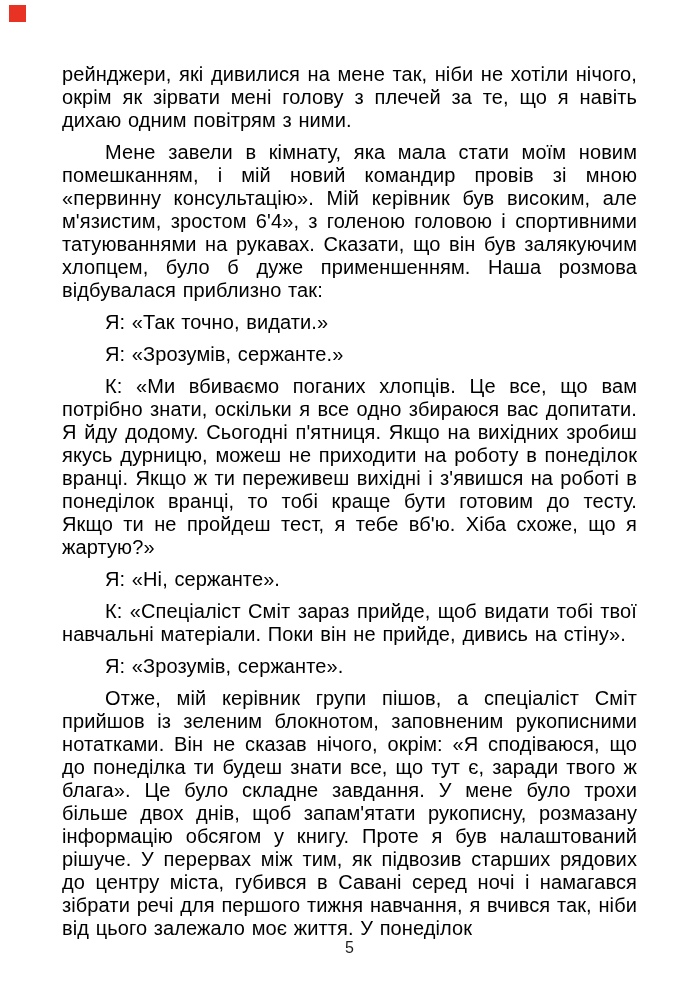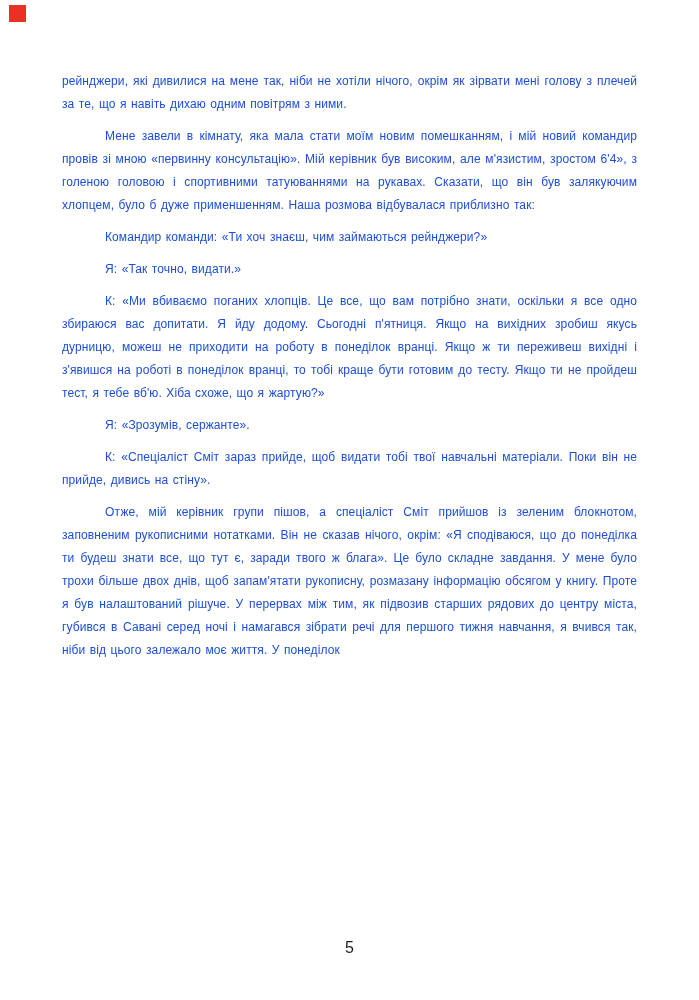--- a/index.html
+++ b/index.html
@@ -19,24 +19,24 @@
     position: absolute;
     left: 9px;
     top: 5px;
     width: 17px;
     height: 17px;
     background: #e83223;
   }
   .text-block {
     position: absolute;
     left: 62px;
-    top: 70px;
+    top: 63px;
     width: 575px;
-    color: #1d4ed8;
-    font-size: 12px;
+    color: #000000;
+    font-size: 20px;
     line-height: 23px;
     text-align: justify;
     letter-spacing: 0.1px;
   }
   .text-block p {
     margin: 0 0 9px 0;
     text-indent: 43px;
     word-spacing: 1px;
   }
   .text-block p.no-indent {
@@ -55,22 +55,23 @@
 </style>
 </head>
 <body>
 
 <div class="page">
   <div class="red-marker"></div>
 
   <div class="text-block">
     <p class="no-indent">рейнджери, які дивилися на мене так, ніби не хотіли нічого, окрім як зірвати мені голову з плечей за те, що я навіть дихаю одним повітрям з ними.</p>
     <p>Мене завели в кімнату, яка мала стати моїм новим помешканням, і мій новий командир провів зі мною «первинну консультацію». Мій керівник був високим, але м'язистим, зростом 6'4», з голеною головою і спортивними татуюваннями на рукавах. Сказати, що він був залякуючим хлопцем, було б дуже применшенням. Наша розмова відбувалася приблизно так:</p>
-    <p>Командир команди: «Ти хоч знаєш, чим займаються рейнджери?»</p>
     <p>Я: «Так точно, видати.»</p>
+    <p>Я: «Зрозумів, сержанте.»</p>
     <p>К: «Ми вбиваємо поганих хлопців. Це все, що вам потрібно знати, оскільки я все одно збираюся вас допитати. Я йду додому. Сьогодні п'ятниця. Якщо на вихідних зробиш якусь дурницю, можеш не приходити на роботу в понеділок вранці. Якщо ж ти переживеш вихідні і з'явишся на роботі в понеділок вранці, то тобі краще бути готовим до тесту. Якщо ти не пройдеш тест, я тебе вб'ю. Хіба схоже, що я жартую?»</p>
+    <p>Я: «Ні, сержанте».</p>
+    <p>К: «Спеціаліст Сміт зараз прийде, щоб видати тобі твої навчальні матеріали. Поки він не прийде, дивись на стіну».</p>
     <p>Я: «Зрозумів, сержанте».</p>
-    <p>К: «Спеціаліст Сміт зараз прийде, щоб видати тобі твої навчальні матеріали. Поки він не прийде, дивись на стіну».</p>
     <p>Отже, мій керівник групи пішов, а спеціаліст Сміт прийшов із зеленим блокнотом, заповненим рукописними нотатками. Він не сказав нічого, окрім: «Я сподіваюся, що до понеділка ти будеш знати все, що тут є, заради твого ж блага». Це було складне завдання. У мене було трохи більше двох днів, щоб запам'ятати рукописну, розмазану інформацію обсягом у книгу. Проте я був налаштований рішуче. У перервах між тим, як підвозив старших рядових до центру міста, губився в Савані серед ночі і намагався зібрати речі для першого тижня навчання, я вчився так, ніби від цього залежало моє життя. У понеділок</p>
   </div>
 
   <div class="page-number">5</div>
 </div>
 
 </body></html>

